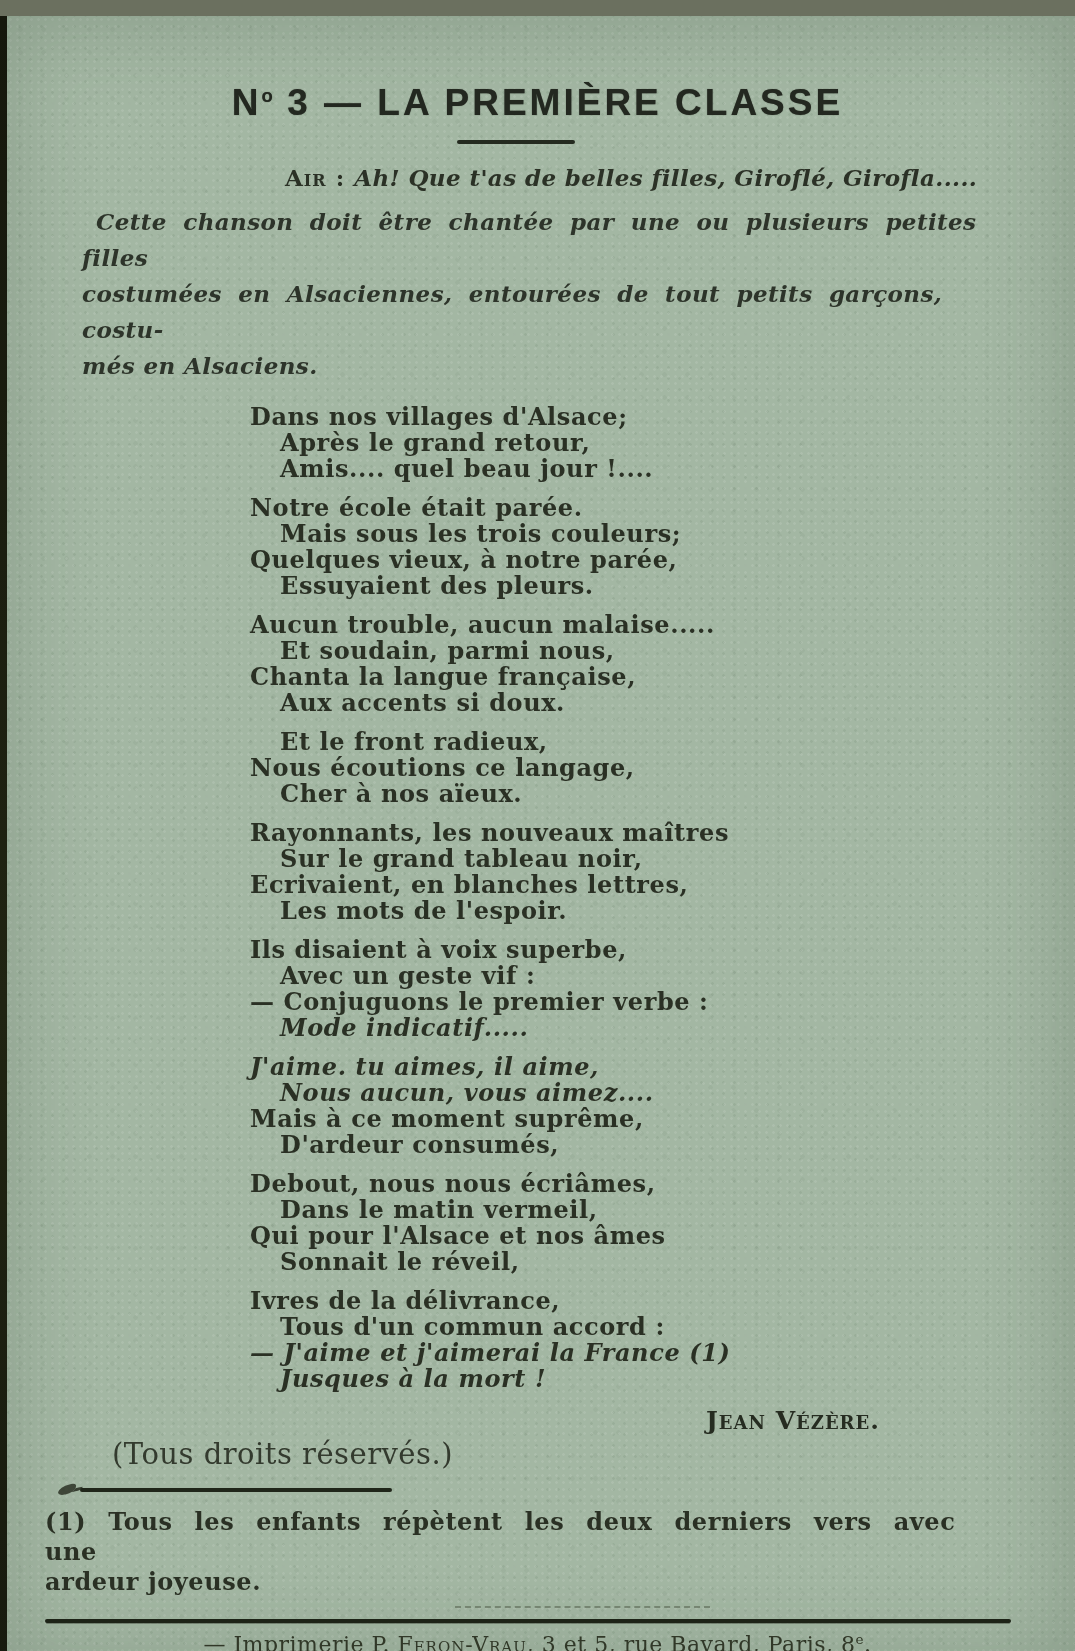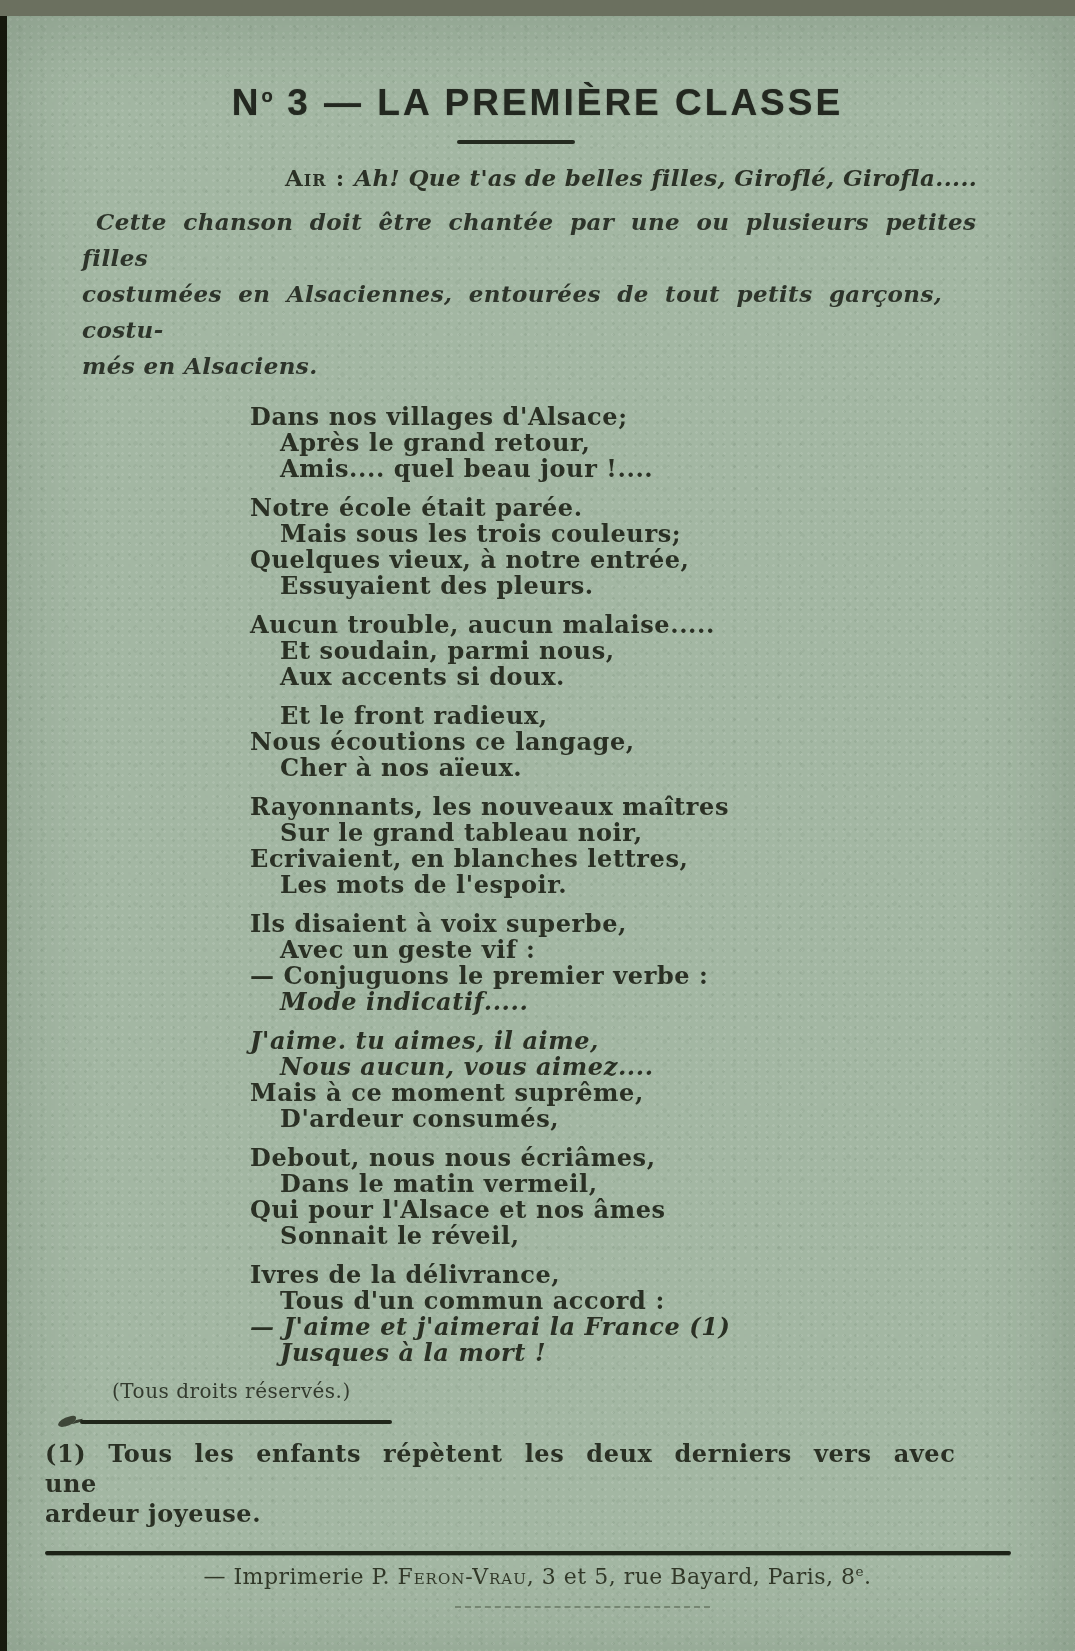--- a/index.html
+++ b/index.html
@@ -55,21 +55,21 @@
     letter-spacing:0.6px;color:#2a3024;white-space:nowrap;
   }
   .vline.ind{margin-left:30px;}
   .vline.it{font-style:italic;}
 
   .signature{
     margin:14px 195px 0 0;text-align:right;
     font-variant:small-caps;font-weight:bold;font-size:25px;
     letter-spacing:1px;color:#262c21;
   }
-  .rights{margin:2px 0 0 112px;font-size:20px;letter-spacing:0.5px;color:#333a2e;}
+  .rights{margin:2px 0 0 112px;font-size:29px;letter-spacing:0.5px;color:#333a2e;}
 
   .sep-wrap{position:relative;margin:14px 0 0 0;height:10px;}
   .ink-mark{
     position:absolute;left:58px;top:0px;width:18px;height:9px;
     background:rgba(30,34,22,0.75);
     border-radius:60% 30% 55% 40%;
     transform:rotate(-12deg) skewX(-20deg);
     box-shadow:10px 2px 0 -3px rgba(30,34,22,0.8);
   }
   .short-rule{position:absolute;left:80px;top:3px;width:312px;height:4px;background:#20261a;border-radius:2px;}
@@ -108,26 +108,27 @@
 
   <div class="verses" id="verses">
       <div class="verse">
         <div class="vline">Dans nos villages d'Alsace;</div>
         <div class="vline ind">Après le grand retour,</div>
         <div class="vline ind">Amis.... quel beau jour !....</div>
       </div>
       <div class="verse">
         <div class="vline">Notre école était parée.</div>
         <div class="vline ind">Mais sous les trois couleurs;</div>
-        <div class="vline">Quelques vieux, à notre entrée,</div>
+        <div class="vline">Quelques vieux, à notre parée,</div>
         <div class="vline ind">Essuyaient des pleurs.</div>
       </div>
       <div class="verse">
         <div class="vline">Aucun trouble, aucun malaise.....</div>
         <div class="vline ind">Et soudain, parmi nous,</div>
+        <div class="vline">Chanta la langue française,</div>
         <div class="vline ind">Aux accents si doux.</div>
       </div>
       <div class="verse">
         <div class="vline ind">Et le front radieux,</div>
         <div class="vline">Nous écoutions ce langage,</div>
         <div class="vline ind">Cher à nos aïeux.</div>
       </div>
       <div class="verse">
         <div class="vline">Rayonnants, les nouveaux maîtres</div>
         <div class="vline ind">Sur le grand tableau noir,</div>
@@ -153,20 +154,21 @@
         <div class="vline ind">Sonnait le réveil,</div>
       </div>
       <div class="verse">
         <div class="vline">Ivres de la délivrance,</div>
         <div class="vline ind">Tous d'un commun accord :</div>
         <div class="vline it">— J'aime et j'aimerai la France (1)</div>
         <div class="vline ind it">Jusques à la mort !</div>
       </div>
     </div>
 
+  <div class="signature">Jean Vézère.</div>
 
   <div class="rights">(Tous droits réservés.)</div>
 
   <div class="sep-wrap">
     <span class="ink-mark"></span>
     <div class="short-rule"></div>
   </div>
 
   <div class="footnote" id="footnote">
       <div class="fn-line just">(1) Tous les enfants répètent les deux derniers vers avec une</div>

